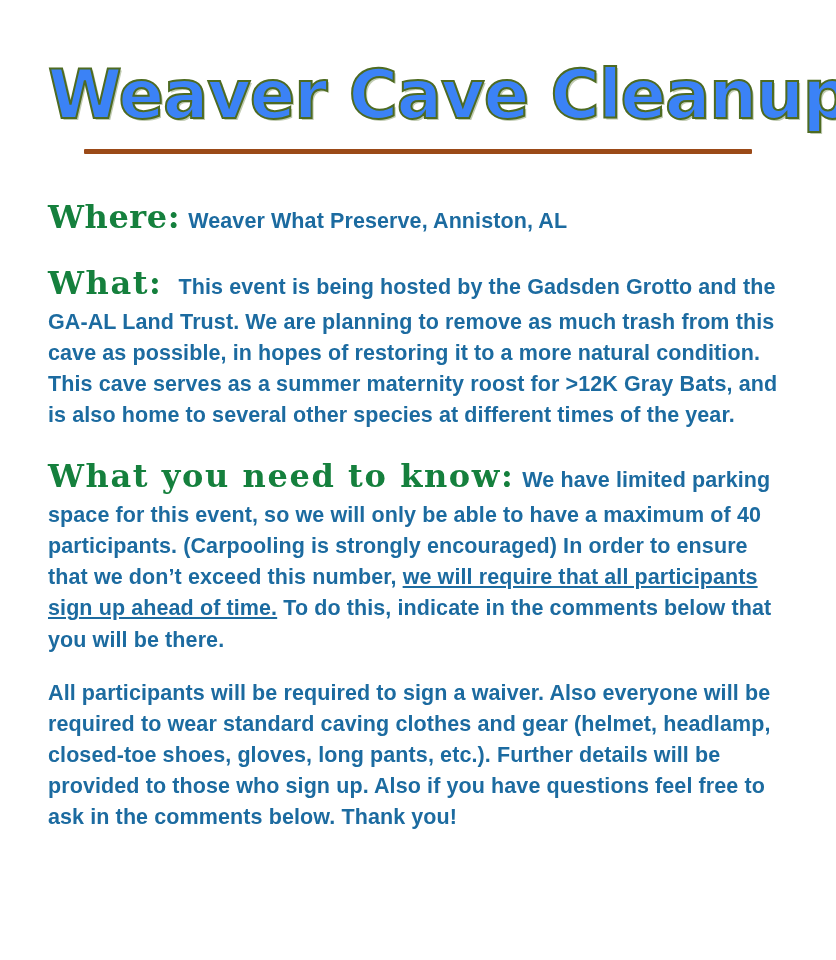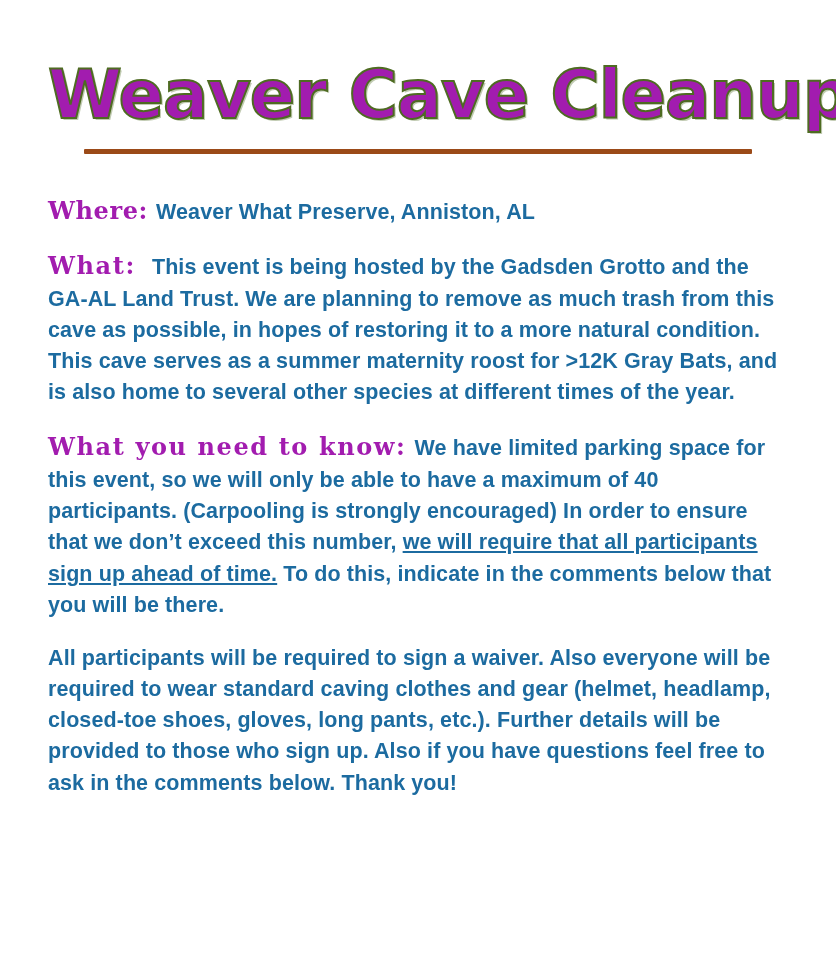--- a/index.html
+++ b/index.html
@@ -23,21 +23,21 @@
   .title-block {
     padding-top: 62px;
     text-align: center;
   }
   .flyer-title {
     font-family: "DejaVu Sans", sans-serif;
     font-weight: 700;
     font-size: 67px;
     line-height: 1.0;
     letter-spacing: -1px;
-    color: #a21caf;
+    color: #3b82f6;
     -webkit-text-stroke: 2px #4e6b22;
     text-shadow: 2px 2px 0 rgba(78,107,34,0.35);
     margin: 0;
     white-space: nowrap;
   }
   .title-rule {
     margin: 20px auto 0 auto;
     width: 668px;
     height: 5px;
     background: #9b4a18;
@@ -54,22 +54,22 @@
     line-height: 1.45;
     color: #1c6ba0;
     letter-spacing: 0.1px;
   }
   p.para.tight {
     margin-bottom: 20px;
   }
   .lead {
     font-family: "DejaVu Serif", serif;
     font-weight: 700;
-    font-size: 24px;
-    color: #a21caf;
+    font-size: 32px;
+    color: #15803d;
     letter-spacing: 0.6px;
   }
   .lead-spaced {
     letter-spacing: 1.6px;
     margin-top: 8px;
   }
   .underline-phrase {
     text-decoration: underline;
     text-underline-offset: 2px;
   }

